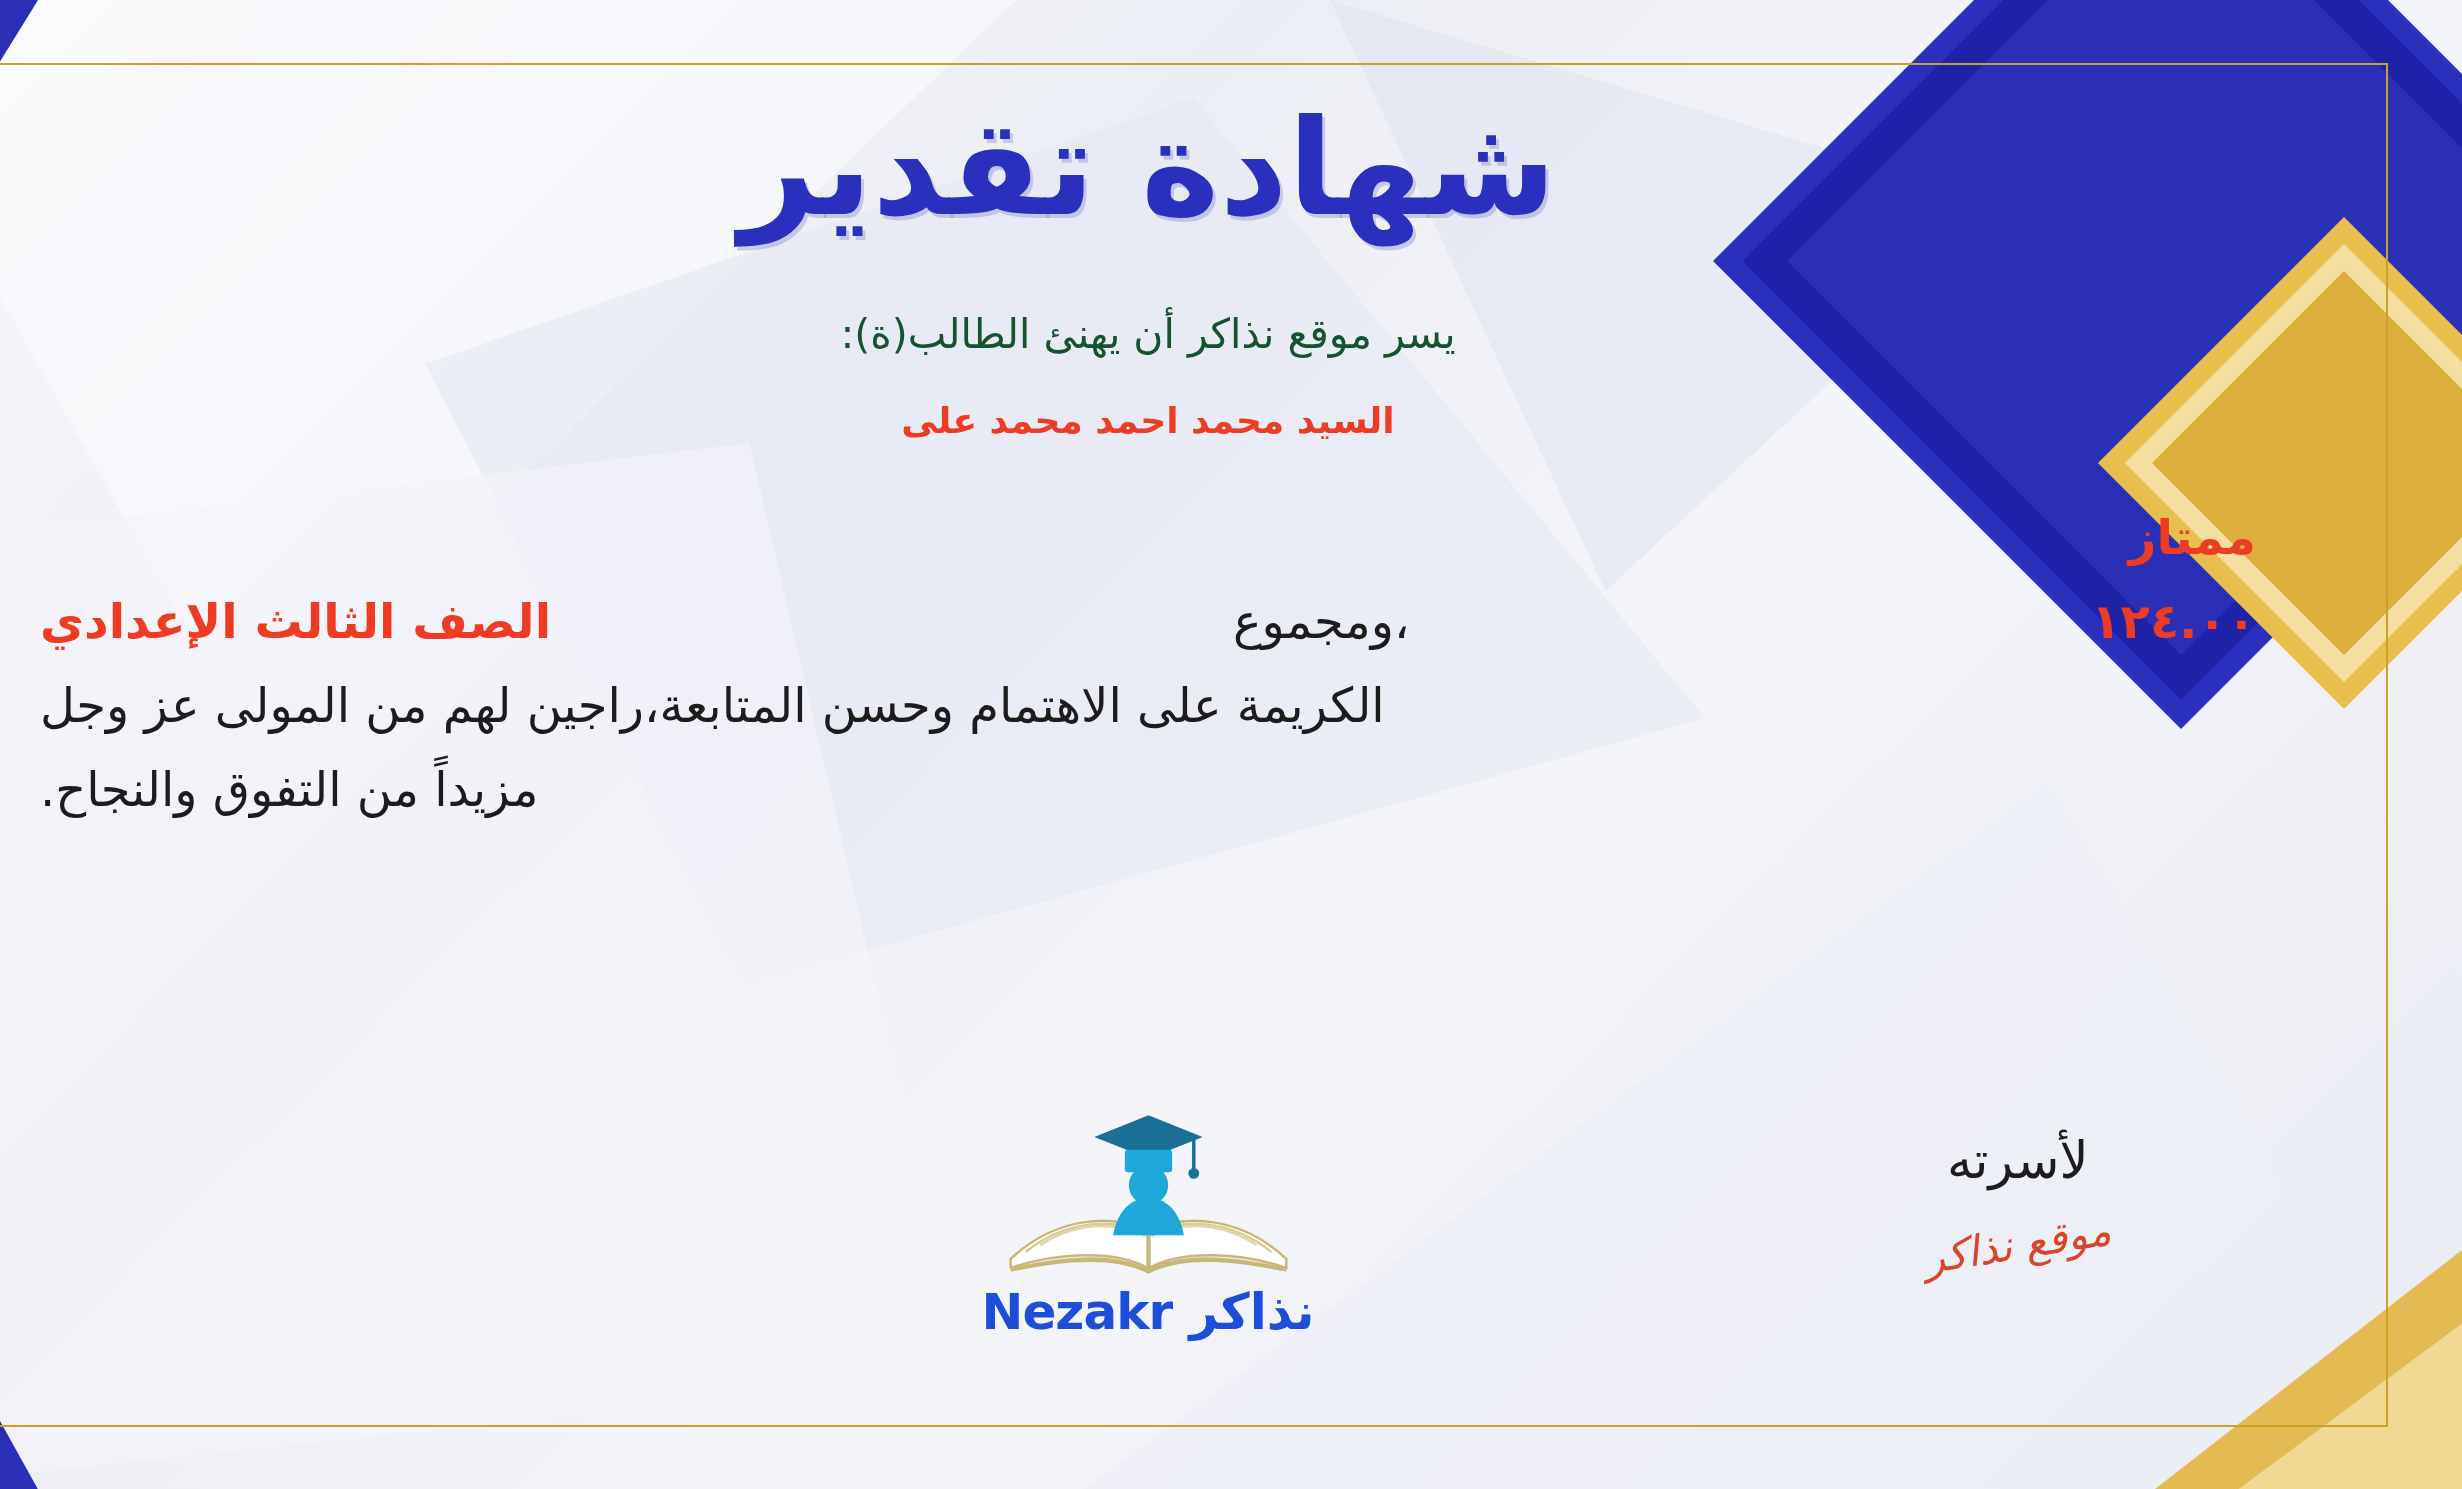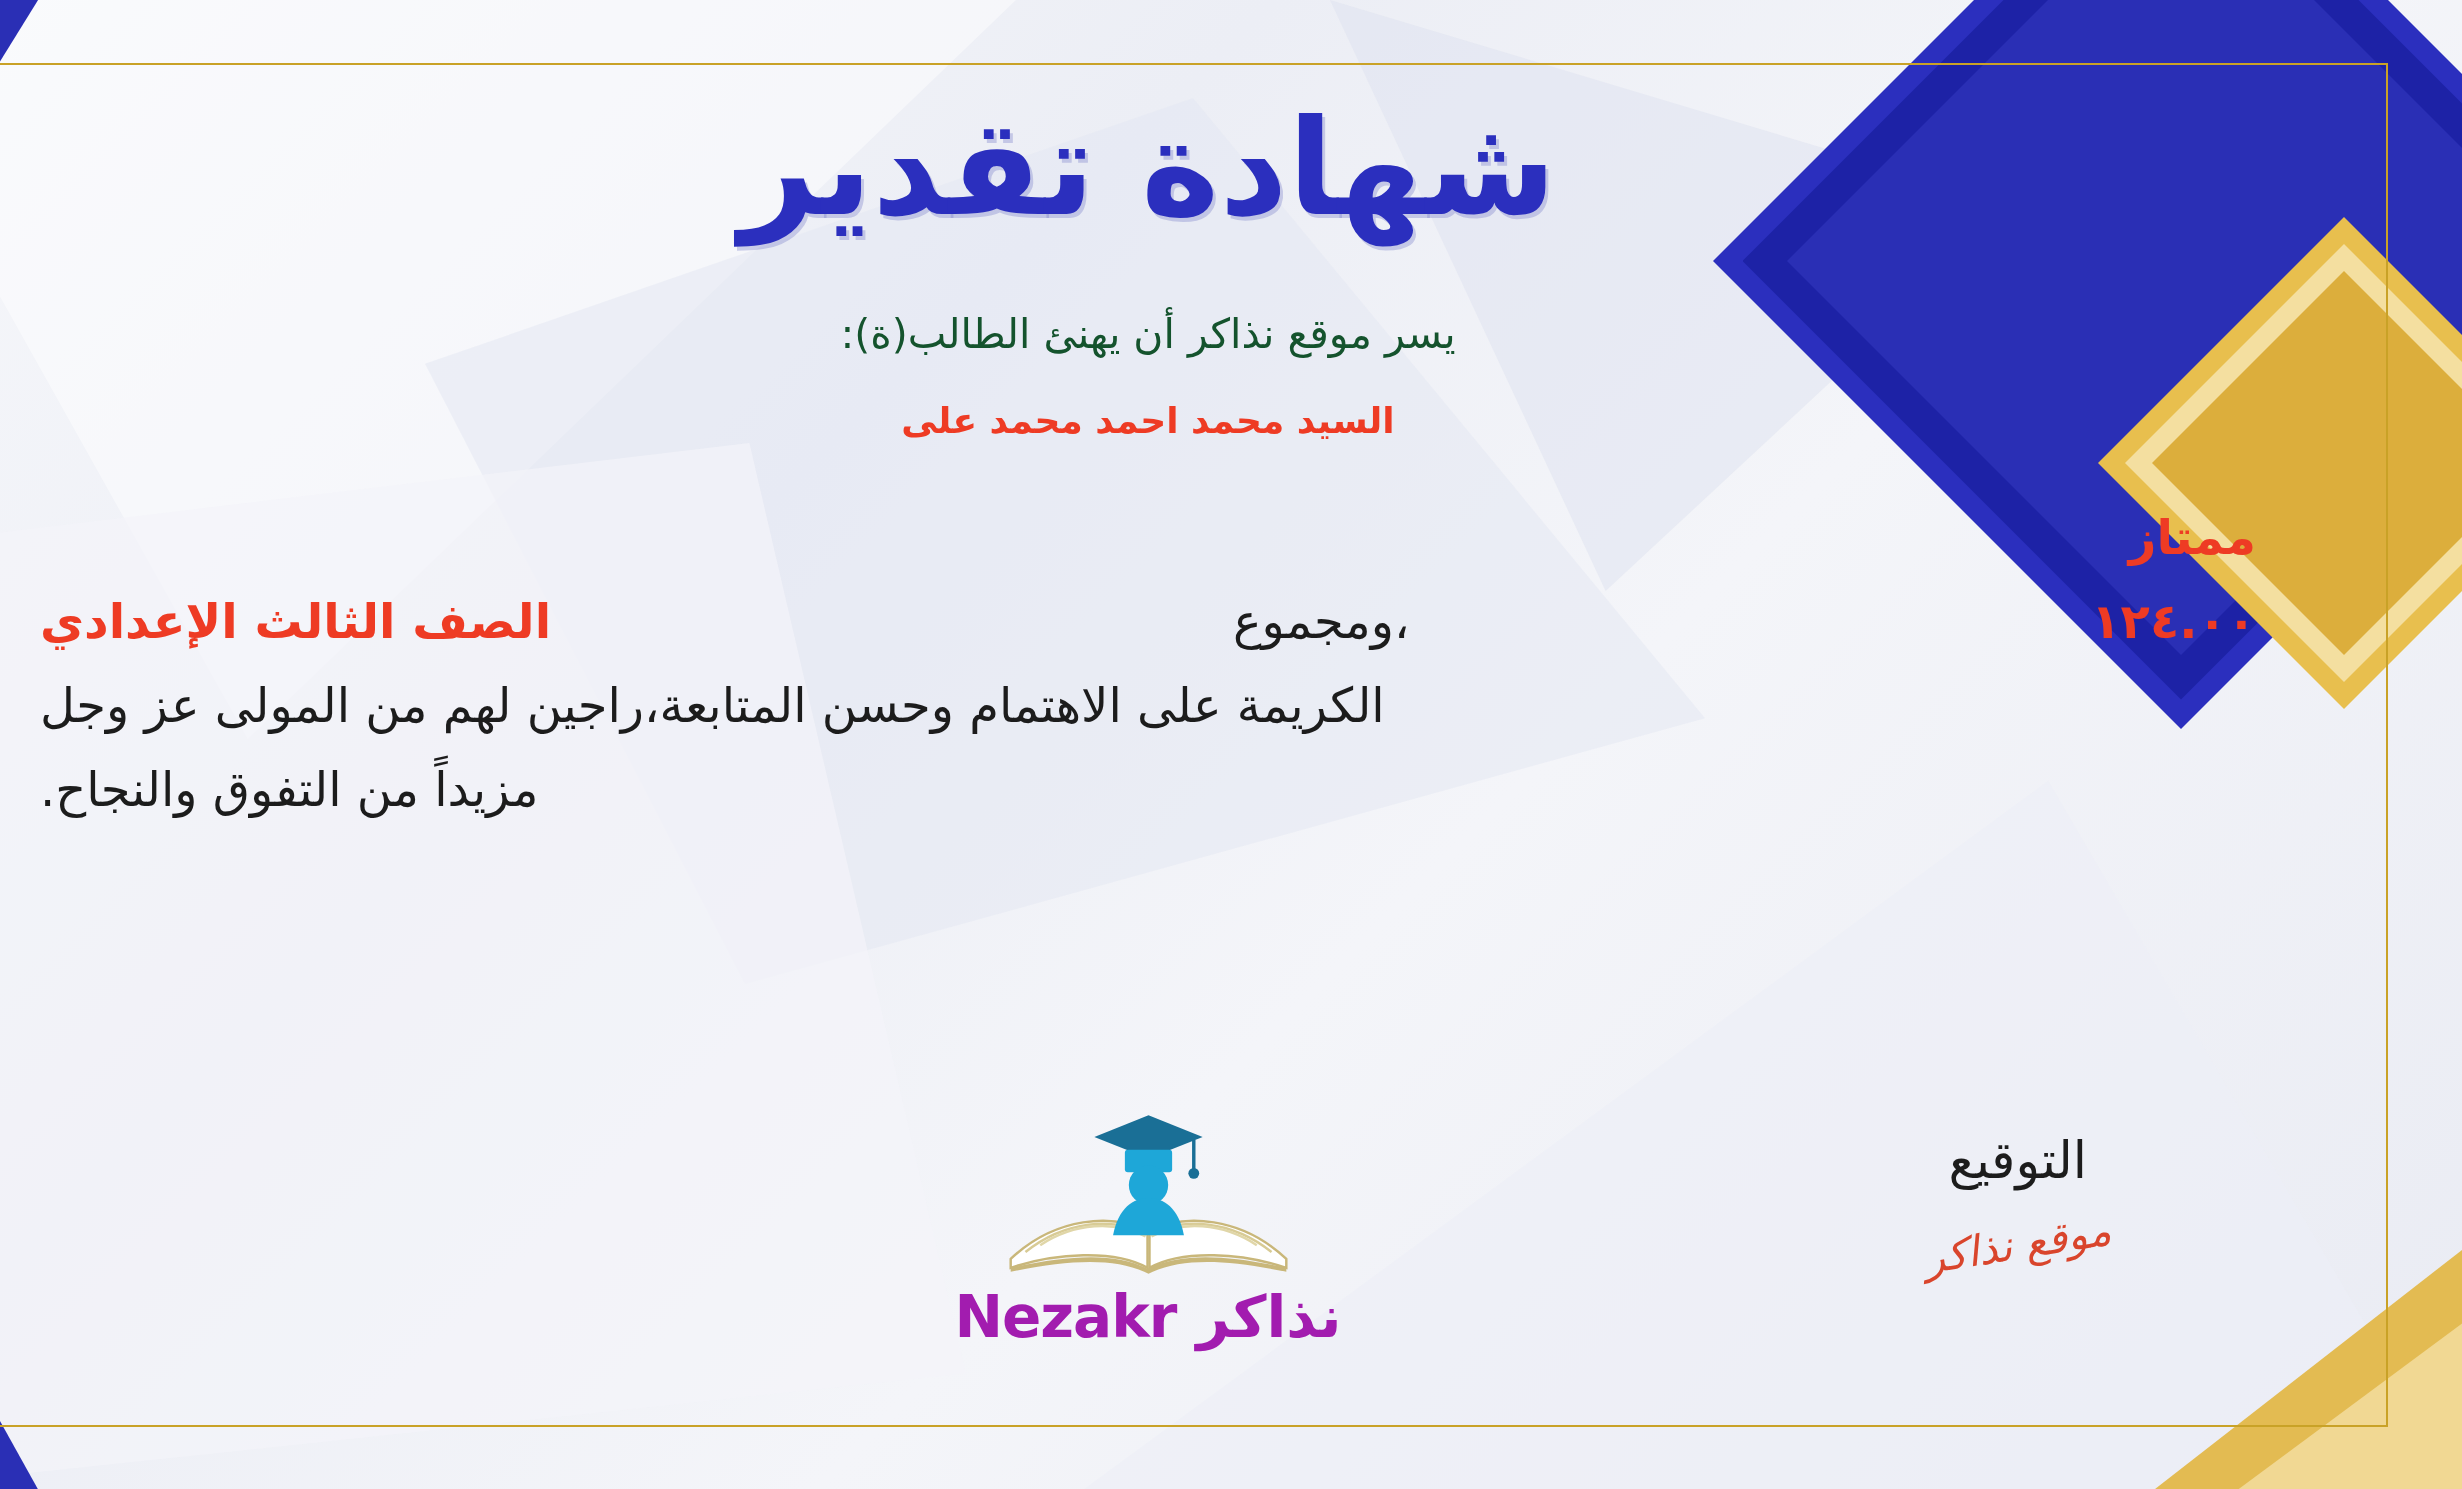--- a/index.html
+++ b/index.html
@@ -273,23 +273,23 @@
     flex-direction: column;
     align-items: center;
   }
   .logo-mark {
     width: 315px;
     height: 163px;
     position: relative;
   }
   .logo-text {
     margin-top: 8.9px;
-    font-size: 58px;
+    font-size: 50px;
     font-weight: bold;
-    color: #a21caf;
+    color: #1d4ed8;
     letter-spacing: -1px;
     direction: rtl;
   }
 </style>
 </head>
 <body>
 
 <div class="certificate">
 
   <div class="bg-base"></div>
@@ -348,21 +348,21 @@
 
       <span class="line-3">الكريمة على الاهتمام وحسن المتابعة،راجين لهم من المولى عز وجل</span>
 
       <span class="line-4">مزيداً من التفوق والنجاح.</span>
     </div>
   </div>
 
   <div class="footer">
 
     <div class="signature-block">
-      <div class="signature-label">التوقيع</div>
+      <div class="signature-label">لأسرته</div>
       <div class="signature-script">موقع نذاكر</div>
     </div>
 
     <div class="logo-block">
       <div class="logo-mark">
         <svg viewBox="0 0 640 330" width="315" height="163" xmlns="http://www.w3.org/2000/svg">
 
           <polygon points="320,8 430,52 320,96 210,52" fill="#1a6f96"></polygon>
           <rect x="272" y="78" width="96" height="46" rx="6" fill="#1ea7d8"></rect>
           <path d="M412 58 L412 120" stroke="#1a6f96" stroke-width="7" fill="none"></path>

